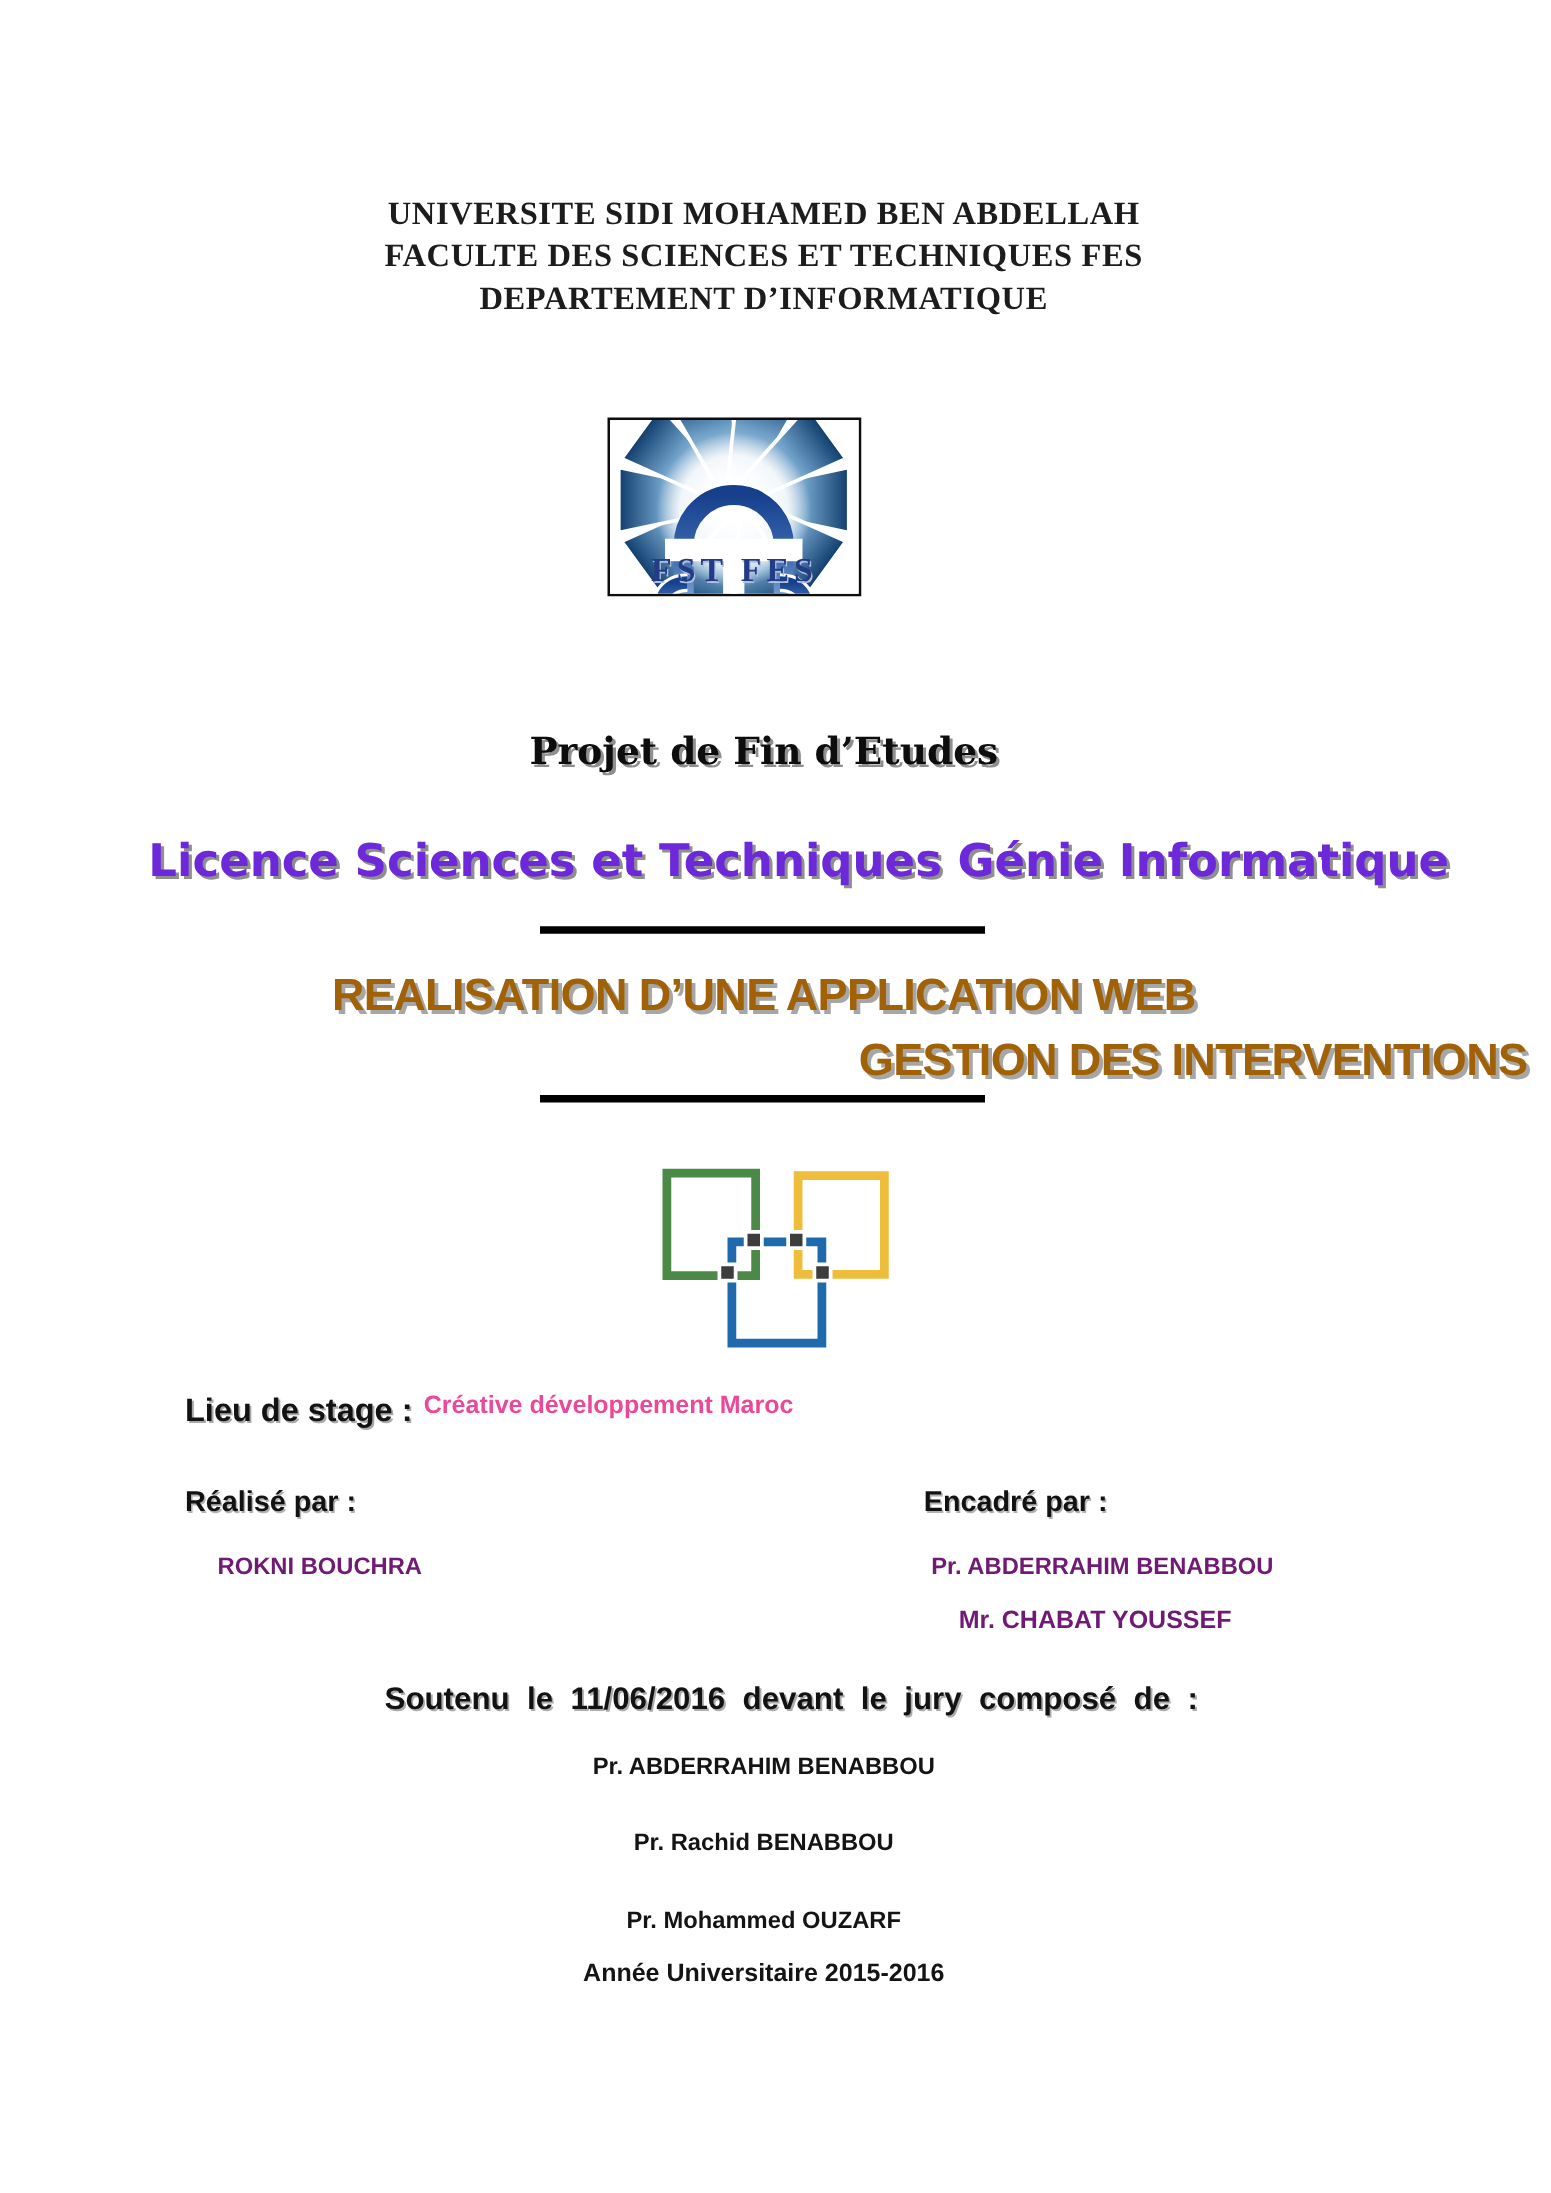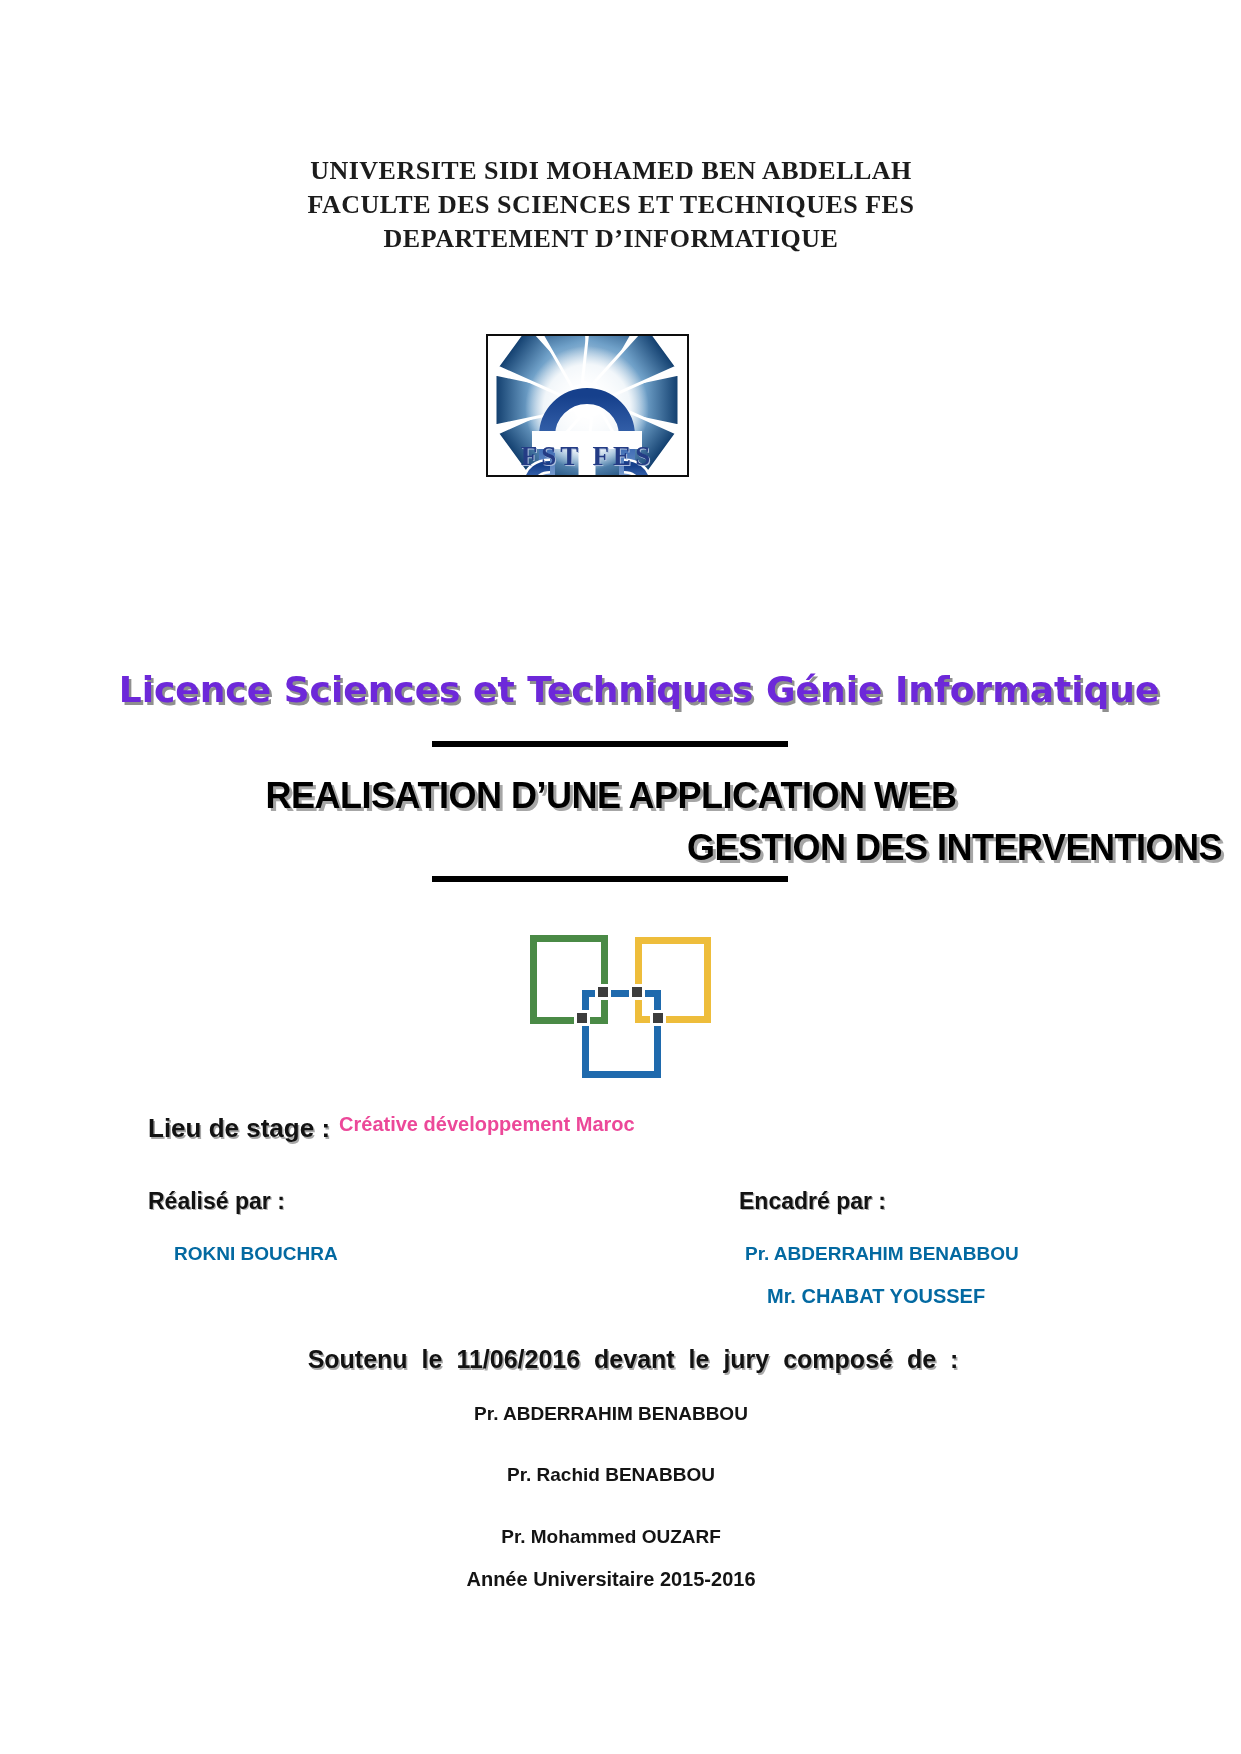--- a/index.html
+++ b/index.html
@@ -67,21 +67,21 @@
 
   .rule { position: absolute; left: 432px; width: 356px; height: 6px; background: #000; }
   .rule1 { top: 741px; }
   .rule2 { top: 876px; }
 
   .title {
     font-family: "Liberation Sans", sans-serif;
     font-weight: bold;
     font-size: 36px;
     letter-spacing: -0.5px;
-    color: #000000;
+    color: #a16207;
     text-shadow: 3px 3px 0 #a6a6a6;
   }
   .t1 { top: 775px; }
   .t2 { top: 827px; text-align: right; }
 
   
   .squares { position: absolute; left: 530px; top: 935px; width: 181px; height: 143px; }
   .sq { position: absolute; background: transparent; }
   .sq-green  { left: 0px;   top: 0px;  width: 78px; height: 89px; border: 7px solid var(--green, #4a8a46); }
   .sq-yellow { left: 105px; top: 2px;  width: 76px; height: 86px; border: 7px solid var(--yellow, #eebd3b); }
@@ -109,21 +109,21 @@
 
   .par-label {
     position: absolute;
     font-weight: bold; font-size: 23px;
     text-shadow: 1.2px 1.2px 0 #b3b3b3;
     white-space: nowrap;
   }
   .realise-label { left: 148px; top: 1188px; }
   .encadre-label { left: 739px; top: 1188px; }
 
-  .person { position: absolute; font-weight: bold; font-size: 19px; color: #0369a1; white-space: nowrap; }
+  .person { position: absolute; font-weight: bold; font-size: 19px; color: #701a75; white-space: nowrap; }
   .student      { left: 174px; top: 1243px; }
   .supervisor-1 { left: 745px; top: 1243px; }
   .supervisor-2 { left: 767px; top: 1285px; font-size: 20px; }
 
   .soutenu {
     top: 1345px;
     font-weight: bold; font-size: 25px;
     word-spacing: 7px;
     text-shadow: 1.5px 1.5px 0 #ababab;
     padding-left: 44px;
@@ -205,20 +205,21 @@
       <path d="M99,106 V154" fill="none" stroke="#ffffff" stroke-width="17"></path>
       <path d="M99,108 V154" fill="none" stroke="url(#gBlue)" stroke-width="11"></path>
       <path d="M62,130 C38,130 34,158 58,154" fill="none" stroke="#ffffff" stroke-width="15"></path>
       <path d="M62,130 C38,130 34,158 58,154" fill="none" stroke="url(#gBlue)" stroke-width="10"></path>
       <path d="M136,130 C160,130 164,158 140,154" fill="none" stroke="#ffffff" stroke-width="15"></path>
       <path d="M136,130 C160,130 164,158 140,154" fill="none" stroke="url(#gBlue)" stroke-width="10"></path>
     </svg>
     <div class="logocap">FST FES</div>
   </div>
 
+  <div class="cc projet">Projet de Fin d’Etudes</div>
 
   <div class="cc licence">Licence Sciences et Techniques Génie Informatique</div>
 
   <div class="rule rule1"></div>
   <div class="cc title t1">REALISATION D’UNE APPLICATION WEB</div>
   <div class="cc title t2">GESTION DES INTERVENTIONS</div>
   <div class="rule rule2"></div>
 
   <div class="squares">
     <div class="sq sq-green"></div>

